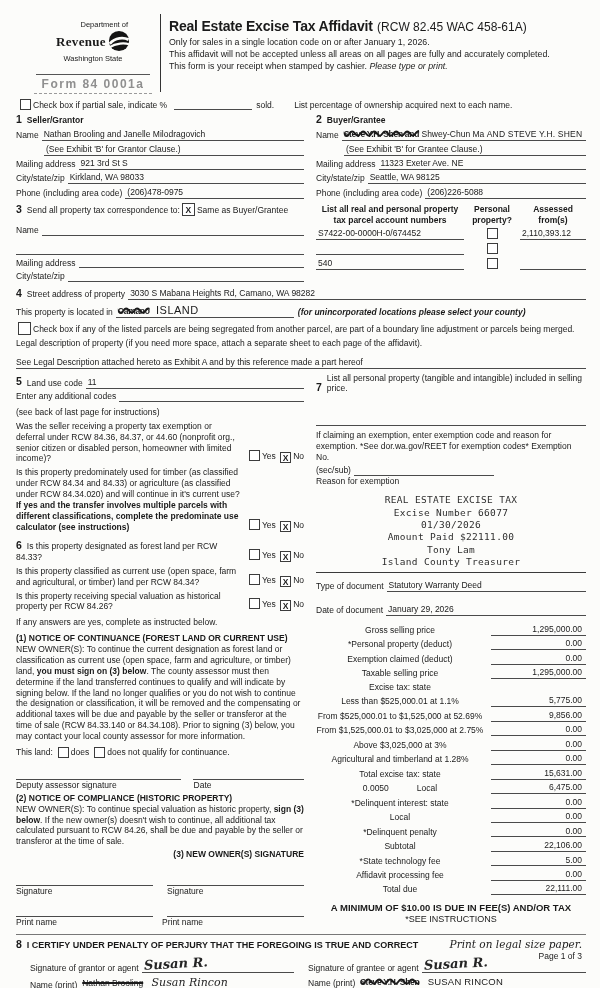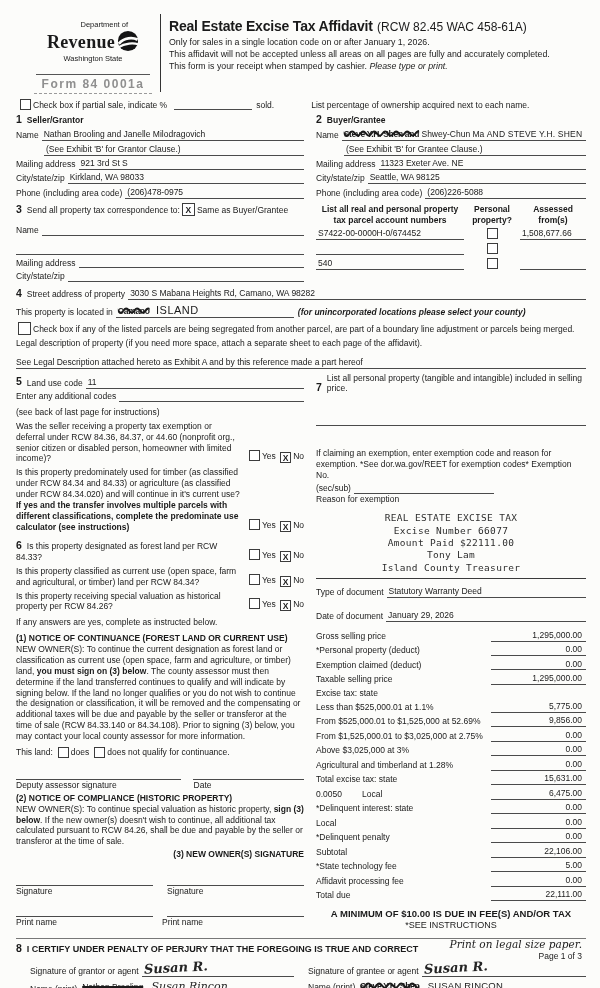--- a/index.html
+++ b/index.html
@@ -23,34 +23,34 @@
   .script{font-size:13px;display:inline-block;transform:rotate(-3deg);font-weight:bold}
   .struck{text-decoration:line-through;text-decoration-thickness:1.5px}
   .scrib{text-decoration:line-through;text-decoration-style:wavy;text-decoration-thickness:2px;font-weight:bold;letter-spacing:-.3px}
   .caps{letter-spacing:.2px}
 
   
   .hdr{display:flex;margin-left:16px}
   .logo{width:122px;flex:none;padding-top:12px;text-align:center}
   .logo .deptof{font-size:7.5px;text-align:right;padding-right:26px}
   .logo .revline{display:flex;align-items:center;justify-content:center}
-  .logo .rev{font-family:"Liberation Serif",serif;font-weight:bold;font-size:18px;letter-spacing:.3px}
+  .logo .rev{font-family:"Liberation Serif",serif;font-weight:bold;font-size:13px;letter-spacing:.3px}
   .logo .wast{font-size:7.5px;border-bottom:1px solid #555;padding-bottom:10px;margin:0 4px}
   .formno{font-size:12px;font-weight:bold;color:#8f8f8f;letter-spacing:1.5px;border-bottom:1px dashed #9a9a9a;margin:2px 2px 0;padding-bottom:1px}
   .hdr-div{width:0;border-left:1.5px solid #333;margin:6px 8px 2px 6px}
   .titleblk{padding-top:10px;flex:1}
   .h1row{white-space:nowrap}
   .h1{font-size:14px;font-weight:bold;letter-spacing:-.2px;display:inline}
   .rcw{font-size:12px;display:inline;padding-left:2px}
   .hline{font-size:8.8px;margin-top:1px}
 
   
   .partial{display:flex;align-items:flex-end;margin:5px 0 3px 2px}
   .partial .blank{width:78px;border-bottom:1px solid #4a4a4a;margin:0 4px}
-  .partial .right{margin-left:37px}
+  .partial .right{margin-left:20px}
 
   
   .ptable{margin-top:1px}
   .phead{display:flex;font-weight:bold;text-align:center}
   .ph1{width:148px}.ph2{width:56px}.ph3{flex:1}
   .prow{display:flex;align-items:flex-end;margin-top:3px}
   .prow .pnum{width:148px;border-bottom:1px solid #4a4a4a;padding:0 2px;min-height:10px}
   .prow .pbox{width:56px;text-align:center}
   .prow .pval{flex:1;border-bottom:1px solid #4a4a4a;text-align:left;padding:0 2px;min-height:10px}
 
@@ -58,24 +58,24 @@
   .qrow{display:flex;align-items:flex-end;margin-top:3px}
   .qtext{flex:1;padding-right:4px}
   .yn{white-space:nowrap;padding-bottom:1px}
 
   
   .stamp{text-align:center;font-family:"DejaVu Sans Mono",monospace;color:#2e2e2e;font-size:9.5px;letter-spacing:.3px;line-height:1.3;margin:7px 0 4px}
   .rule{border-bottom:1.2px solid #3a3a3a}
 
   
   .taxrow{display:flex;align-items:flex-end;margin-top:2.6px}
-  .taxlbl{flex:1;text-align:left;padding-right:7px;white-space:nowrap}
+  .taxlbl{flex:1;text-align:center;padding-right:7px;white-space:nowrap}
   .taxval{width:95px;flex:none;text-align:right;border-bottom:1px solid #4a4a4a;padding:0 4px 0 2px;min-height:10px}
   .taxval.noline{border-bottom:none}
-  .taxpre{padding-right:20px}
+  .taxpre{padding-right:28px}
 
   
   .sigcols{display:flex;gap:14px;margin-top:2px}
   .sigcol{flex:1;min-width:0}
   .printnote{position:absolute;right:18px;bottom:26px;text-align:right}
   .printnote .pn1{font-family:"DejaVu Serif",serif;font-style:italic;font-size:10.5px}
   .small-gap{margin-top:5px}
 </style>
 </head>
 <body>
@@ -209,21 +209,21 @@
             <div>property?</div>
           </div>
         <div class="ph3">
             <div>Assessed</div>
             <div>from(s)</div>
           </div>
       </div>
       <div class="prow">
         <span class="pnum">S7422-00-0000H-0/674452</span>
         <span class="pbox"><span class="cb"></span></span>
-        <span class="pval">1,508,677.66</span>
+        <span class="pval">2,110,393.12</span>
       </div>
       <div class="prow">
         <span class="pnum"></span>
         <span class="pbox"><span class="cb"></span></span>
         <span class="pval" style="border-bottom:none"></span>
       </div>
       <div class="prow">
         <span class="pnum">540</span>
         <span class="pbox"><span class="cb"></span></span>
         <span class="pval"></span>
@@ -363,30 +363,31 @@
 
     <div class="colR">
       <div class="row">
         <span class="secnum">7</span>
         <span>List all personal property (tangible and intangible) included in selling price.</span>
       </div>
       <div class="field" style="margin-top:22px">
           <span class="ul"></span>
         </div>
 
-      <div style="margin-top:22px">If claiming an exemption, enter exemption code and reason for exemption. *See dor.wa.gov/REET for exemption codes* Exemption No.</div>
+      <div style="margin-top:4px">If claiming an exemption, enter exemption code and reason for exemption. *See dor.wa.gov/REET for exemption codes* Exemption No.</div>
       <div class="field">
         <span class="lbl">(sec/sub)</span>
         <span class="ul" style="flex:0 0 140px"></span>
       </div>
       <div>Reason for exemption</div>
 
       <div class="stamp">
         <div>REAL ESTATE EXCISE TAX</div>
         <div>Excise Number 66077</div>
+        <div>01/30/2026</div>
         <div>Amount Paid $22111.00</div>
         <div>Tony Lam</div>
         <div>Island County Treasurer</div>
       </div>
       <div class="rule"></div>
 
       <div class="field" style="margin-top:7px">
         <span class="lbl">Type of document</span>
         <span class="ul">Statutory Warranty Deed</span>
       </div>

